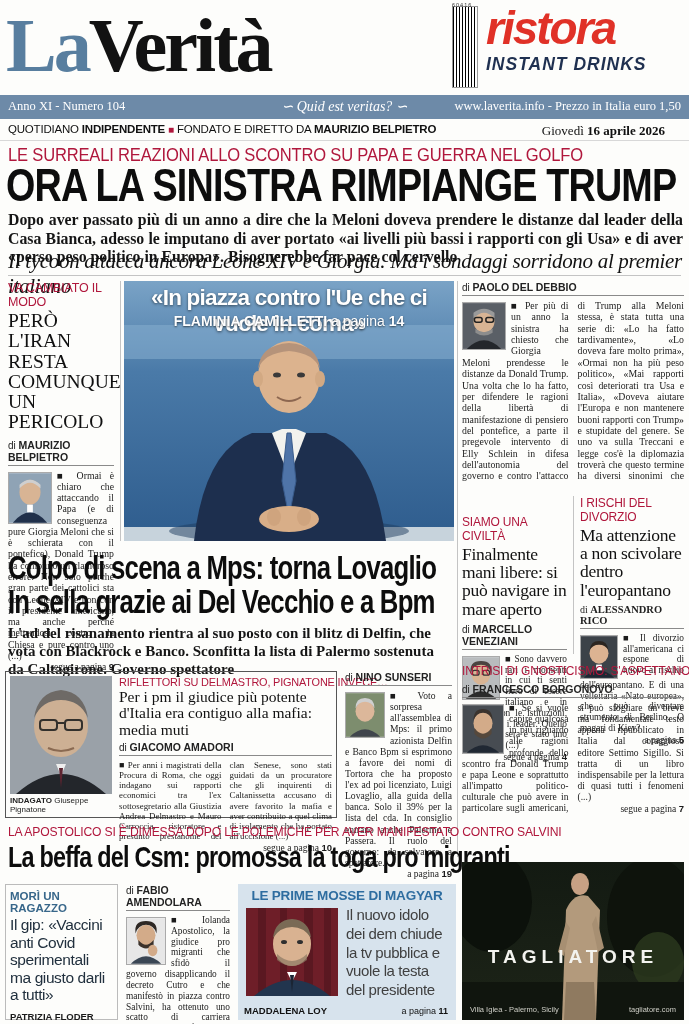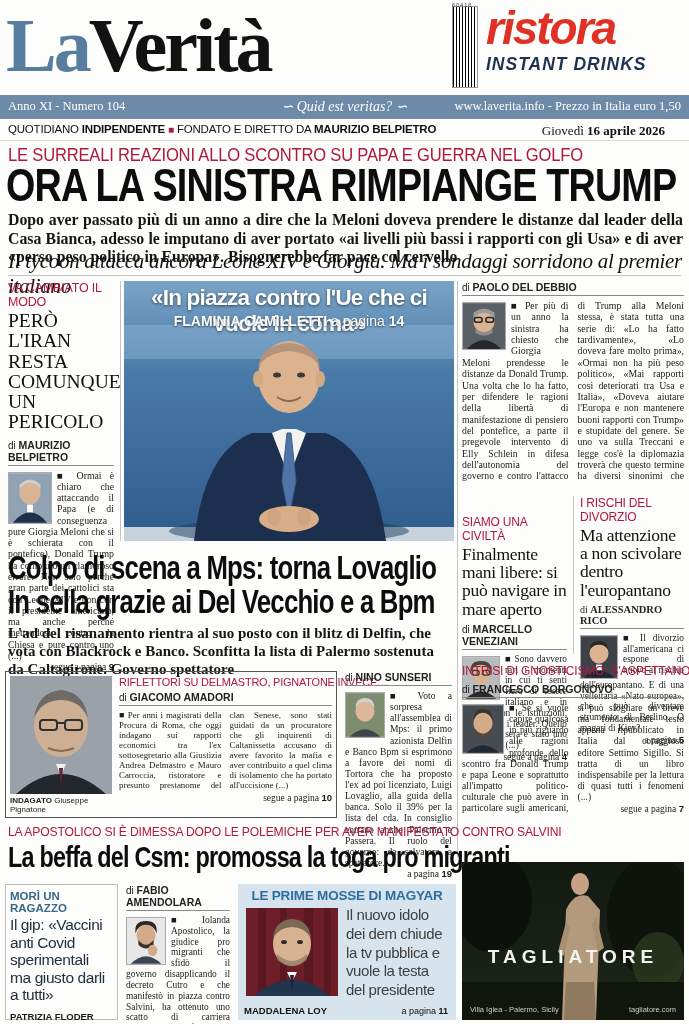--- a/index.html
+++ b/index.html
@@ -200,20 +200,21 @@
         <line x1="47" y1="47" x2="55" y2="47" stroke="#33302c" stroke-width="2"></line>
         <path d="M38 72 Q51 78 64 72" stroke="#8a6a52" stroke-width="2" fill="none"></path>
         <path d="M6 118 Q51 78 96 118 Z" fill="#23262b"></path>
         <path d="M46 88 L51 100 L56 88 Z" fill="#eee"></path>
           <path d="M49 92 L51 112 L53 92 Z" fill="#5d2430"></path>
       </svg>
       <div style="font-size:8px; margin-top:2px; color:#222;"><b>INDAGATO</b> <span>Giuseppe Pignatone</span></div>
     </div>
     <div style="margin-left:109px;">
       <div class="kick" style="font-size:11.5px;"><span class="cond" style="transform:scaleX(0.95);">RIFLETTORI SU DELMASTRO, PIGNATONE INVECE…</span></div>
+      <div class="serif" style="font-size:15.5px; line-height:1.06; margin-top:1px; color:#101010;">Per i pm il giudice più potente d'Italia era contiguo alla mafia: media muti</div>
     </div>
     <div style="margin-left:109px; margin-top:3px;">
       <div class="byline"><span>di</span> <b>GIACOMO AMADORI</b></div>
       <div class="body-txt" style="font-size:8.9px; line-height:1.13; column-count:2; column-gap:8px;">■ Per anni i magistrati della Procura di Roma, che oggi indagano sui rapporti economici tra l'ex sottosegretario alla Giustizia Andrea Delmastro e Mauro Carroccia, ristoratore e presunto prestanome del clan Senese, sono stati guidati da un procuratore che gli inquirenti di Caltanissetta accusano di avere favorito la mafia e aver contribuito a quel clima di isolamento che ha portato all'uccisione (...)</div>
       <div class="pageref" style="margin-top:1px;"><span>segue a pagina</span> <b>10</b></div>
     </div>
   </div>
 
   <div class="abs" style="left:345px; top:671px; width:107px;">
     <div class="byline"><span>di</span> <b>NINO SUNSERI</b></div>

